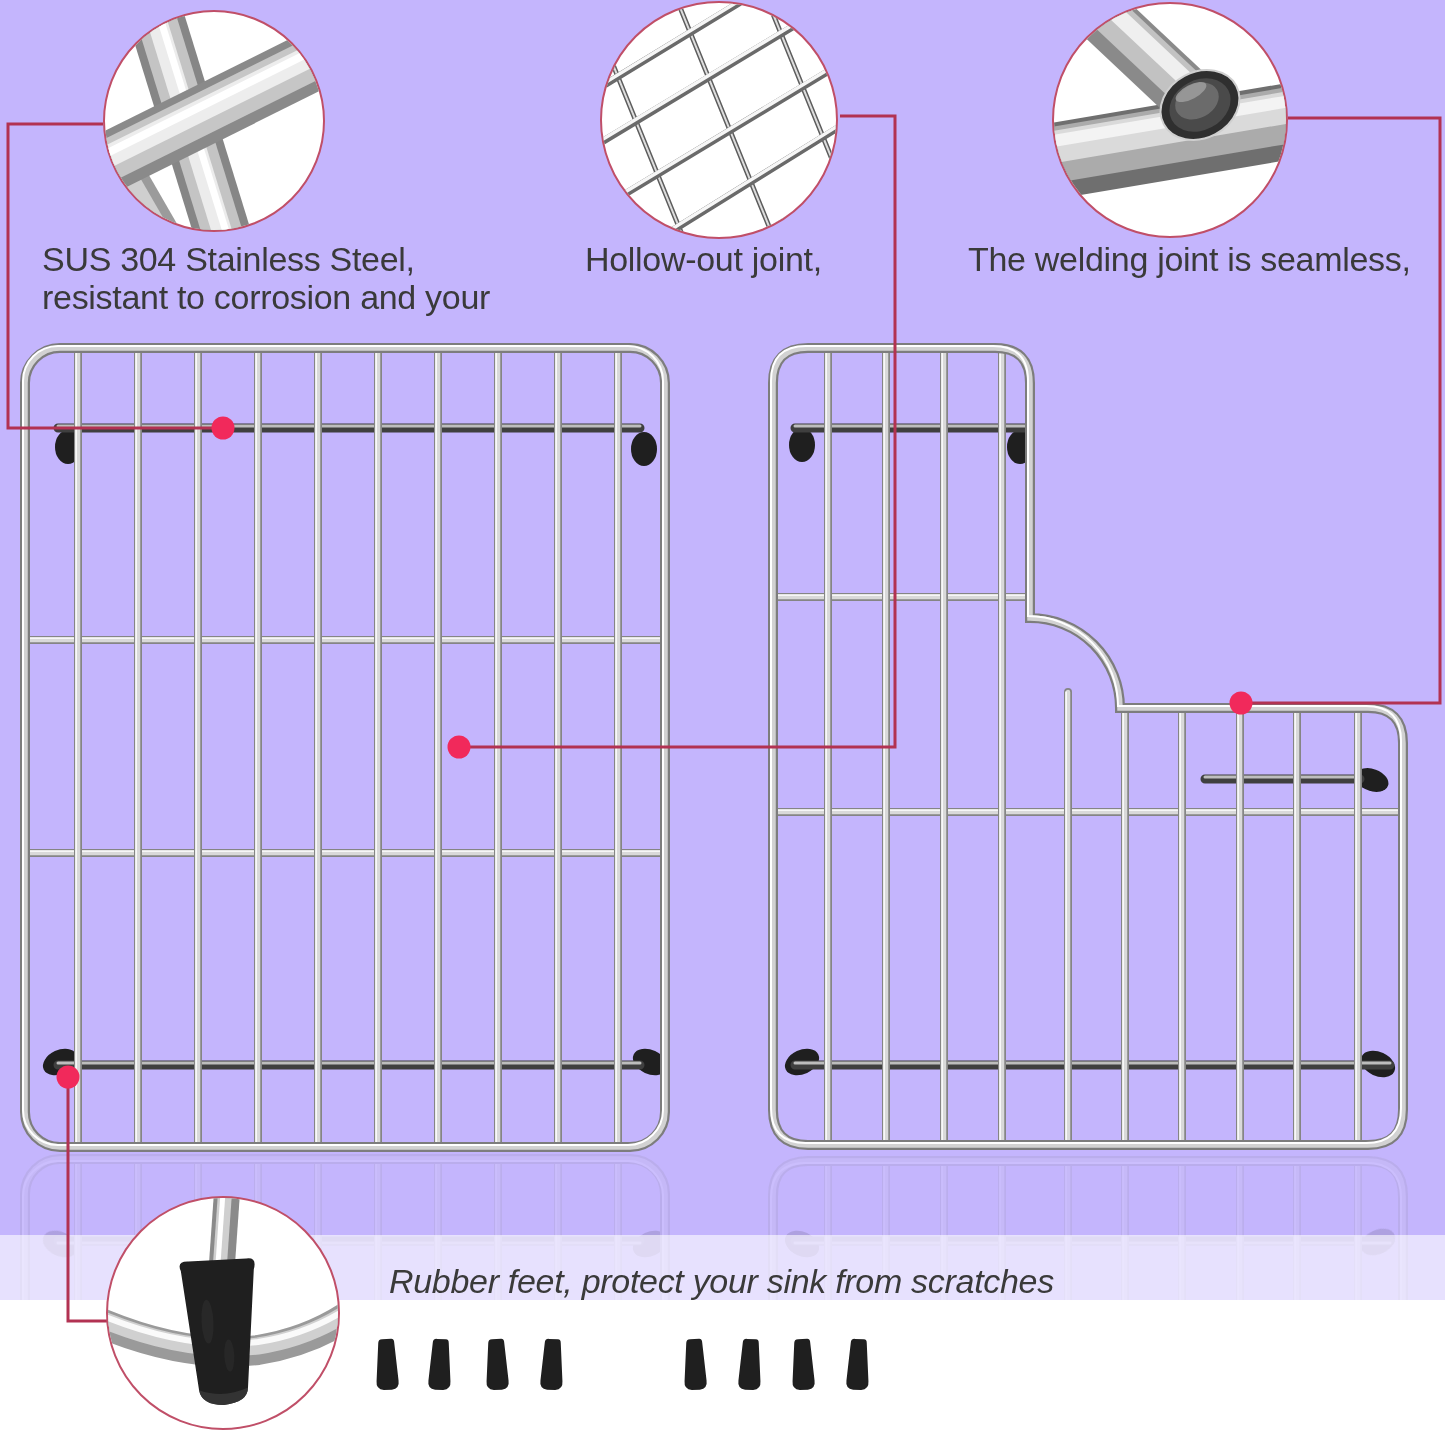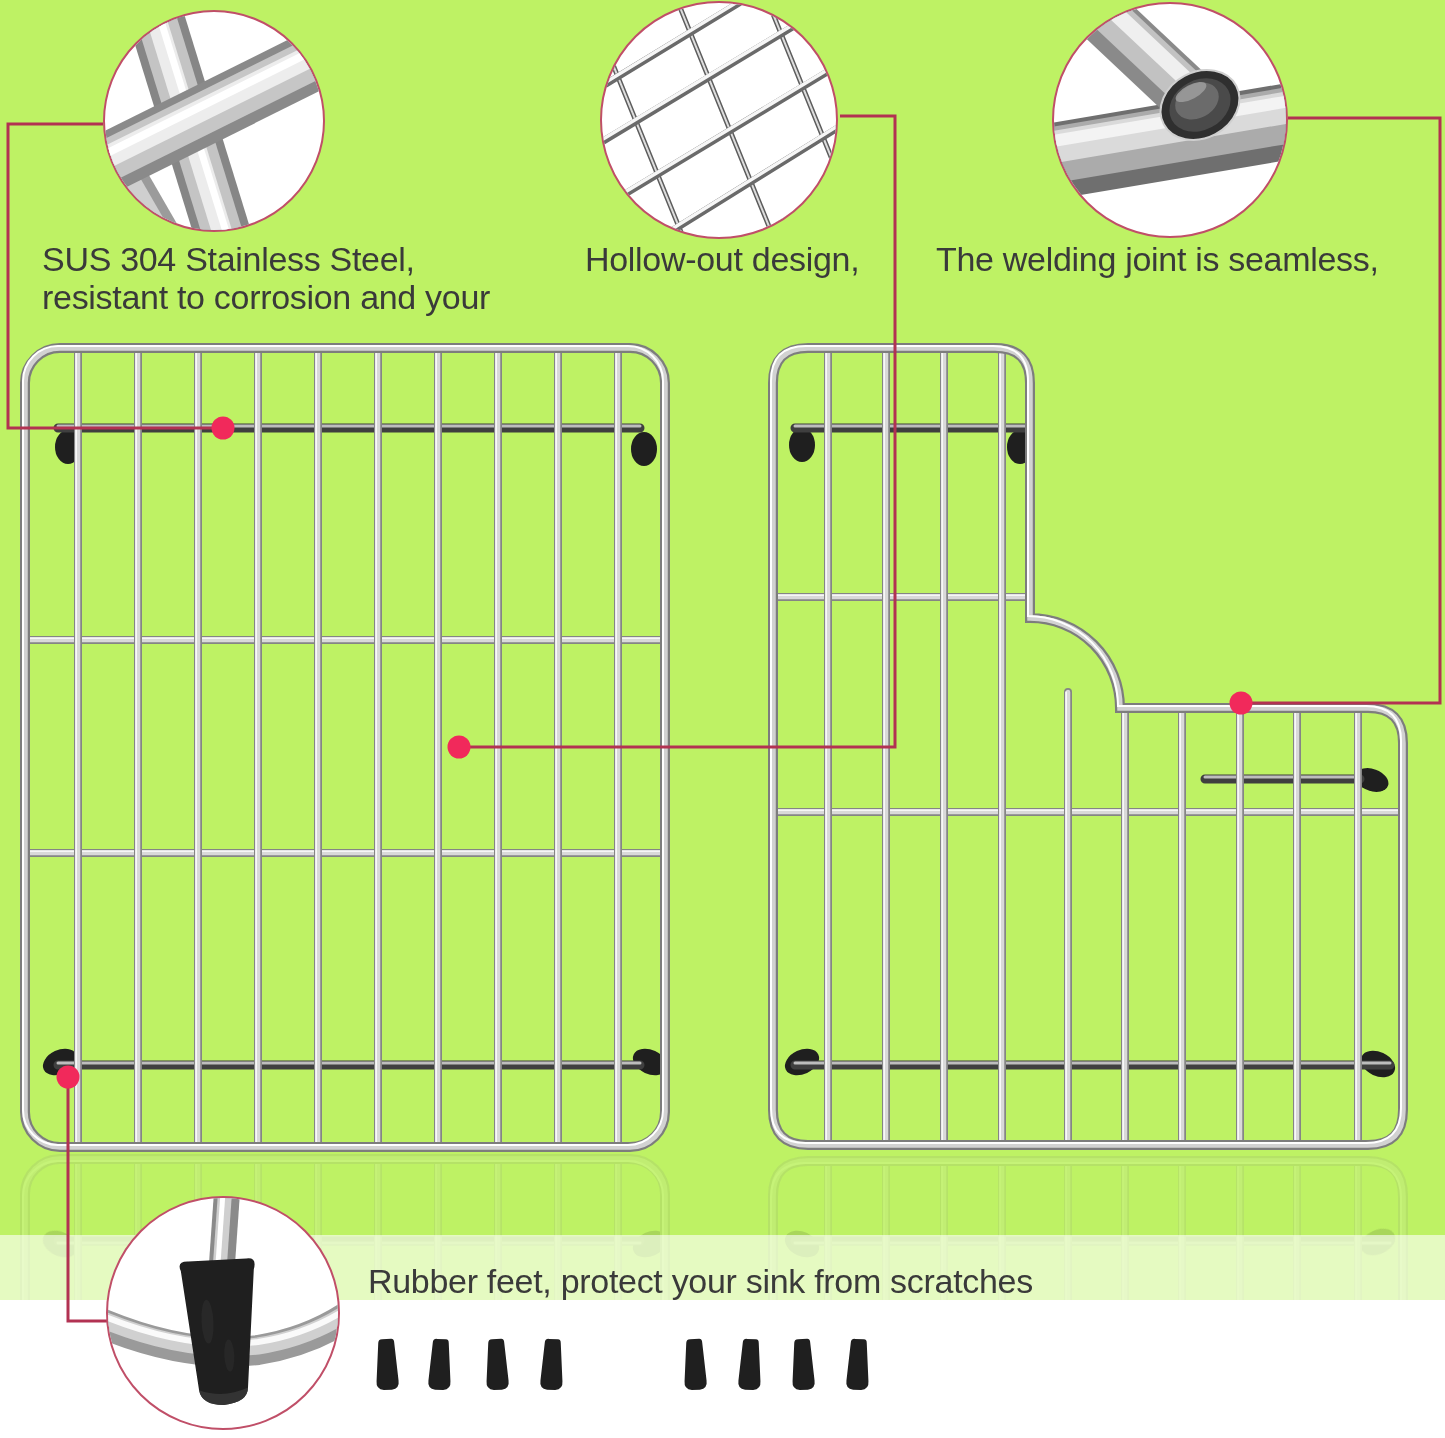--- a/index.html
+++ b/index.html
@@ -1,39 +1,39 @@
 <!DOCTYPE html>
 <html style="--line-color: #b23252; --dot-color: #f1295b; --ring-color: #c04f68; --text-color: #3a3a3a; --rubber-color: #1f1f1f;"><head>
 <meta charset="utf-8">
 <style>
   html,body{margin:0;padding:0;background:#fff;}
   #canvas{
-    position:relative;width:1445px;height:1438px;background:#bef264;overflow:hidden;
+    position:relative;width:1445px;height:1438px;background:#c4b5fd;overflow:hidden;
     font-family:"Liberation Sans", sans-serif;
   }
   .abs{position:absolute;}
   .label{
     color:var(--text-color,#3a3a3a);
     font-size:34px;line-height:38px;letter-spacing:-0.3px;
     white-space:nowrap;
   }
   .detail-circle{
     position:absolute;border-radius:50%;overflow:hidden;background:#fff;
     border:2.5px solid var(--ring-color,#c04f68);
     box-sizing:border-box;
   }
   .detail-circle svg{position:absolute;left:0;top:0;}
   #circle-steel{left:103px;top:10px;width:222px;height:222px;}
   #circle-hollow{left:600px;top:1px;width:238px;height:238px;}
   #circle-welding{left:1052px;top:2px;width:236px;height:236px;}
   #circle-rubber{left:106px;top:1196px;width:234px;height:234px;}
   #label-steel{left:42px;top:240px;}
   #label-hollow{left:585px;top:240px;}
-  #label-welding{left:936px;top:240px;text-align:right;}
-  #label-rubber{left:368px;top:1262px;}
+  #label-welding{left:968px;top:240px;text-align:right;}
+  #label-rubber{left:389px;top:1262px;font-style:italic;}
   #scene-svg,#callout-svg{position:absolute;left:0;top:0;}
   .callout-line{fill:none;stroke:var(--line-color,#b23252);stroke-width:3;}
   .callout-dot{fill:var(--dot-color,#f1295b);}
   .wire-base{stroke:#858585;stroke-width:8;fill:none;stroke-linecap:round;}
   .wire-mid{stroke:#d9d9d9;stroke-width:4.5;fill:none;stroke-linecap:round;}
   .wire-hi{stroke:#ffffff;stroke-width:1.6;fill:none;stroke-linecap:round;}
   .frame-base{stroke:#7d7d7d;stroke-width:10;fill:none;}
   .frame-mid{stroke:#d2d2d2;stroke-width:5.5;fill:none;}
   .frame-hi{stroke:#ffffff;stroke-width:2;fill:none;}
   .bar-base{stroke:#3f3f3f;stroke-width:9;fill:none;stroke-linecap:round;}
@@ -203,21 +203,21 @@
         <ellipse cx="8" cy="25" rx="5" ry="16" fill="#3a3a3a" opacity="0.3"></ellipse>
       </g>
     </svg>
   </div>
 
   <div id="label-steel" class="abs label">
     <div>SUS 304 Stainless Steel,</div>
     <div>resistant to corrosion and your</div>
   </div>
   <div id="label-hollow" class="abs label">
-    <div>Hollow-out design,</div>
+    <div>Hollow-out joint,</div>
   </div>
   <div id="label-welding" class="abs label">
     <div>The welding joint is seamless,</div>
   </div>
   <div id="label-rubber" class="abs label">
     <div>Rubber feet, protect your sink from scratches</div>
   </div>
 
   <div>
     <div class="foot-icon" style="left:372px"><svg width="30" height="58" viewBox="0 0 30 58">

